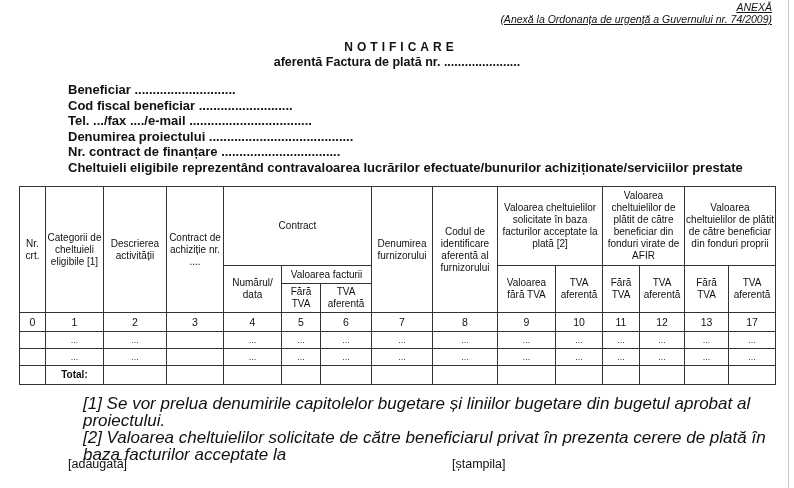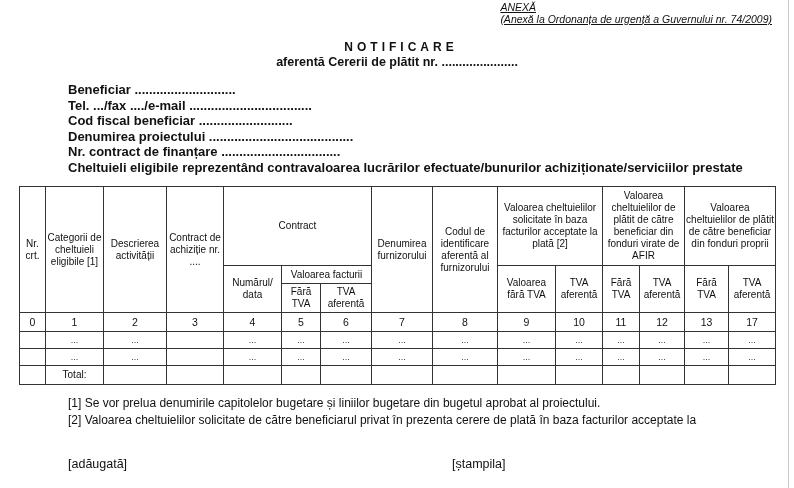--- a/index.html
+++ b/index.html
@@ -1,54 +1,54 @@
 <!DOCTYPE html>
 <html><head>
 <meta charset="utf-8">
 <style>
   html, body { margin:0; padding:0; background:#ffffff; }
   body { width:794px; height:488px; position:relative; overflow:hidden;
          font-family:"Liberation Sans", sans-serif; color:#111; }
   .right-rule { position:absolute; left:788px; top:0; width:1px; height:488px; background:#c8c8c8; }
-  .annex { position:absolute; right:22px; top:1px; font-style:italic;
+  .annex { position:absolute; right:22px; top:1px; text-align:right; font-style:italic;
            text-decoration:underline; font-size:10.5px; line-height:12px; }
   .title { position:absolute; left:0; width:794px; text-align:center; font-weight:bold; }
   .title1 { top:40px; font-size:12px; letter-spacing:4px; padding-left:4px; }
   .title2 { top:55px; font-size:12.5px; }
   .fields { position:absolute; left:68px; top:82px; font-size:13px; line-height:15.6px;font-weight:bold; }
   .fields div { white-space:nowrap; }
   table.grid { position:absolute; left:19px; top:186px; border-collapse:collapse;
                font-size:10px; table-layout:fixed; }
   table.grid td { border:1.5px solid #333; text-align:center; vertical-align:middle;
                   padding:0 1px; line-height:12px; }
   table.grid .num td { font-size:10.5px; height:18px; }
   table.grid .dots td { height:16px; font-size:9px; color:#333; }
   table.grid .total td { height:18px; }
-  .bold { font-weight:normal; }
-  .notes { position:absolute; left:18px; top:395px; width:760px; font-size:12px; line-height:17px; }
+  .bold { font-weight:bold; }
+  .notes { position:absolute; left:33px; top:395px; width:760px; font-size:17px; line-height:17px;font-style:italic; }
   .notes .ind { padding-left:50px; }
   .sig { position:absolute; top:457px; font-size:12.5px; }
 </style>
 </head>
 <body>
 
 <div class="right-rule"></div>
 
 <div class="annex">
   <div>ANEXĂ</div>
   <div>(Anexă la Ordonanța de urgență a Guvernului nr. 74/2009)</div>
 </div>
 
 <div class="title title1">NOTIFICARE</div>
-<div class="title title2">aferentă Cererii de plătit nr. ......................</div>
+<div class="title title2">aferentă Factura de plată nr. ......................</div>
 
 <div class="fields">
   <div>Beneficiar ............................</div>
+  <div>Cod fiscal beneficiar ..........................</div>
   <div>Tel. .../fax ..../e-mail ..................................</div>
-  <div>Cod fiscal beneficiar ..........................</div>
   <div>Denumirea proiectului ........................................</div>
   <div>Nr. contract de finanțare .................................</div>
   <div>Cheltuieli eligibile reprezentând contravaloarea lucrărilor efectuate/bunurilor achiziționate/serviciilor prestate</div>
 </div>
 
 <table class="grid">
   <colgroup>
     <col style="width:26px">
       <col style="width:58px">
       <col style="width:63px">

